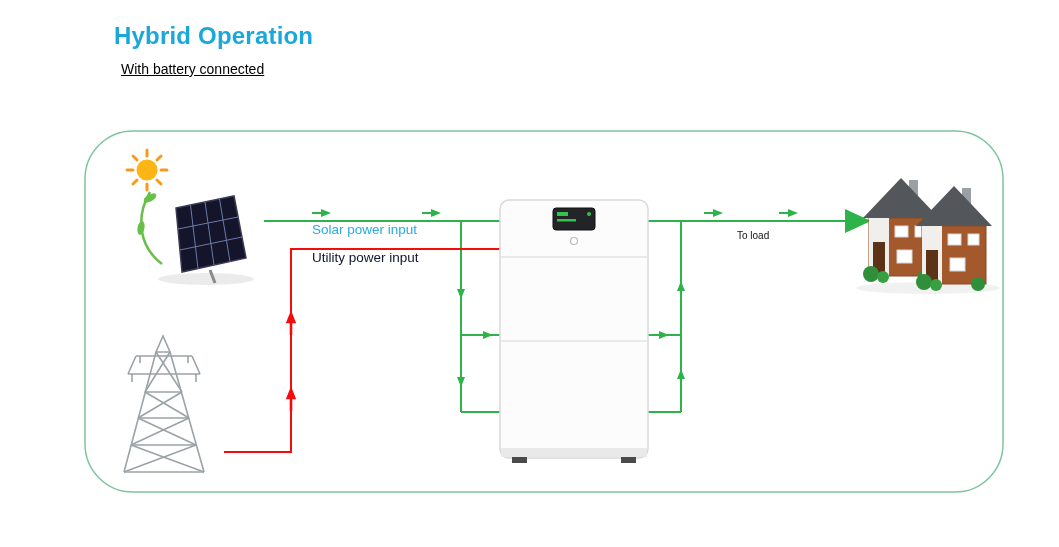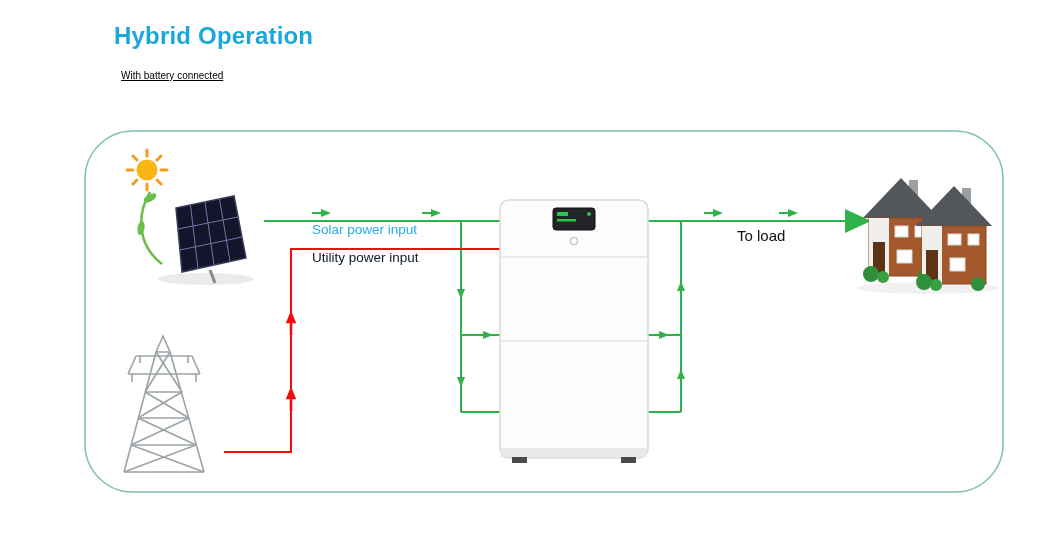--- a/index.html
+++ b/index.html
@@ -9,28 +9,28 @@
     background:#ffffff;
     font-family:"Liberation Sans", sans-serif;
     overflow:hidden;
   }
   .title{
     position:absolute;left:114px;top:22px;
     font-size:24px;font-weight:600;color:#1aa8dc;
     letter-spacing:.2px;
   }
   .subtitle{
-    position:absolute;left:121px;top:70px;
-    font-size:10px;color:#000000;
+    position:absolute;left:121px;top:61px;
+    font-size:14px;color:#000000;
     text-decoration:underline;
   }
   .label{position:absolute;font-size:13.5px;line-height:16px;white-space:nowrap;}
   .label.solar{left:312px;top:222px;color:#29abe2;}
   .label.utility{left:312px;top:250px;color:#0f172a;}
-  .label.load{left:737px;top:228px;color:#111111;font-size:15px;}
+  .label.load{left:737px;top:228px;color:#111111;font-size:10px;}
   svg{position:absolute;left:0;top:0;}
 </style>
 </head>
 <body>
 
 <div class="canvas">
 
   <div class="title">Hybrid Operation</div>
   <div class="subtitle">With battery connected</div>
 

